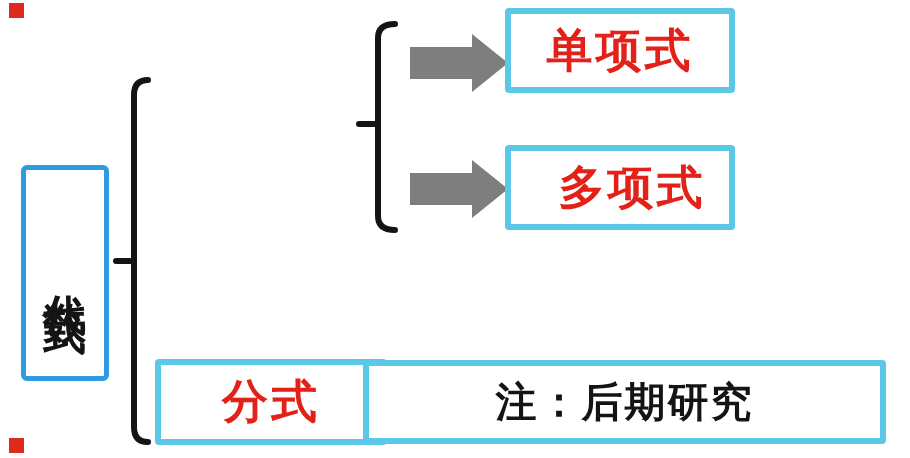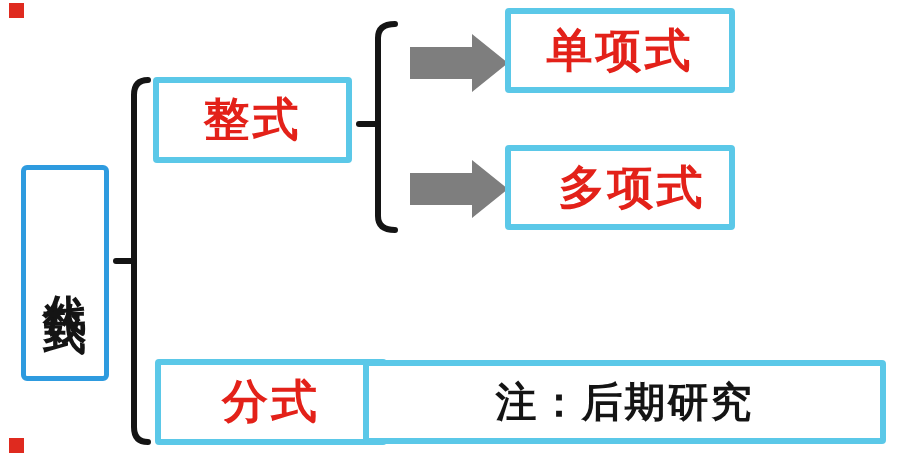--- a/index.html
+++ b/index.html
@@ -110,23 +110,20 @@
     </g>
 
     <polygon class="arrow-shape" points="410,47 472,47 472,34 508,63 472,92 472,79 410,79"></polygon>
     <polygon class="arrow-shape" points="410,173 472,173 472,160 508,189 472,218 472,205 410,205"></polygon>
   </svg>
 
   <div class="box root">
     <span class="v-text">代数式</span>
   </div>
 
-  <div class="box cyan zhengshi">
-    <span class="red-label">整式</span>
-  </div>
 
   <div class="box cyan danxiangshi">
     <span class="red-label">单项式</span>
   </div>
 
   <div class="box cyan duoxiangshi">
     <span class="red-label">多项式</span>
   </div>
 
   <div class="box cyan fenshi">

